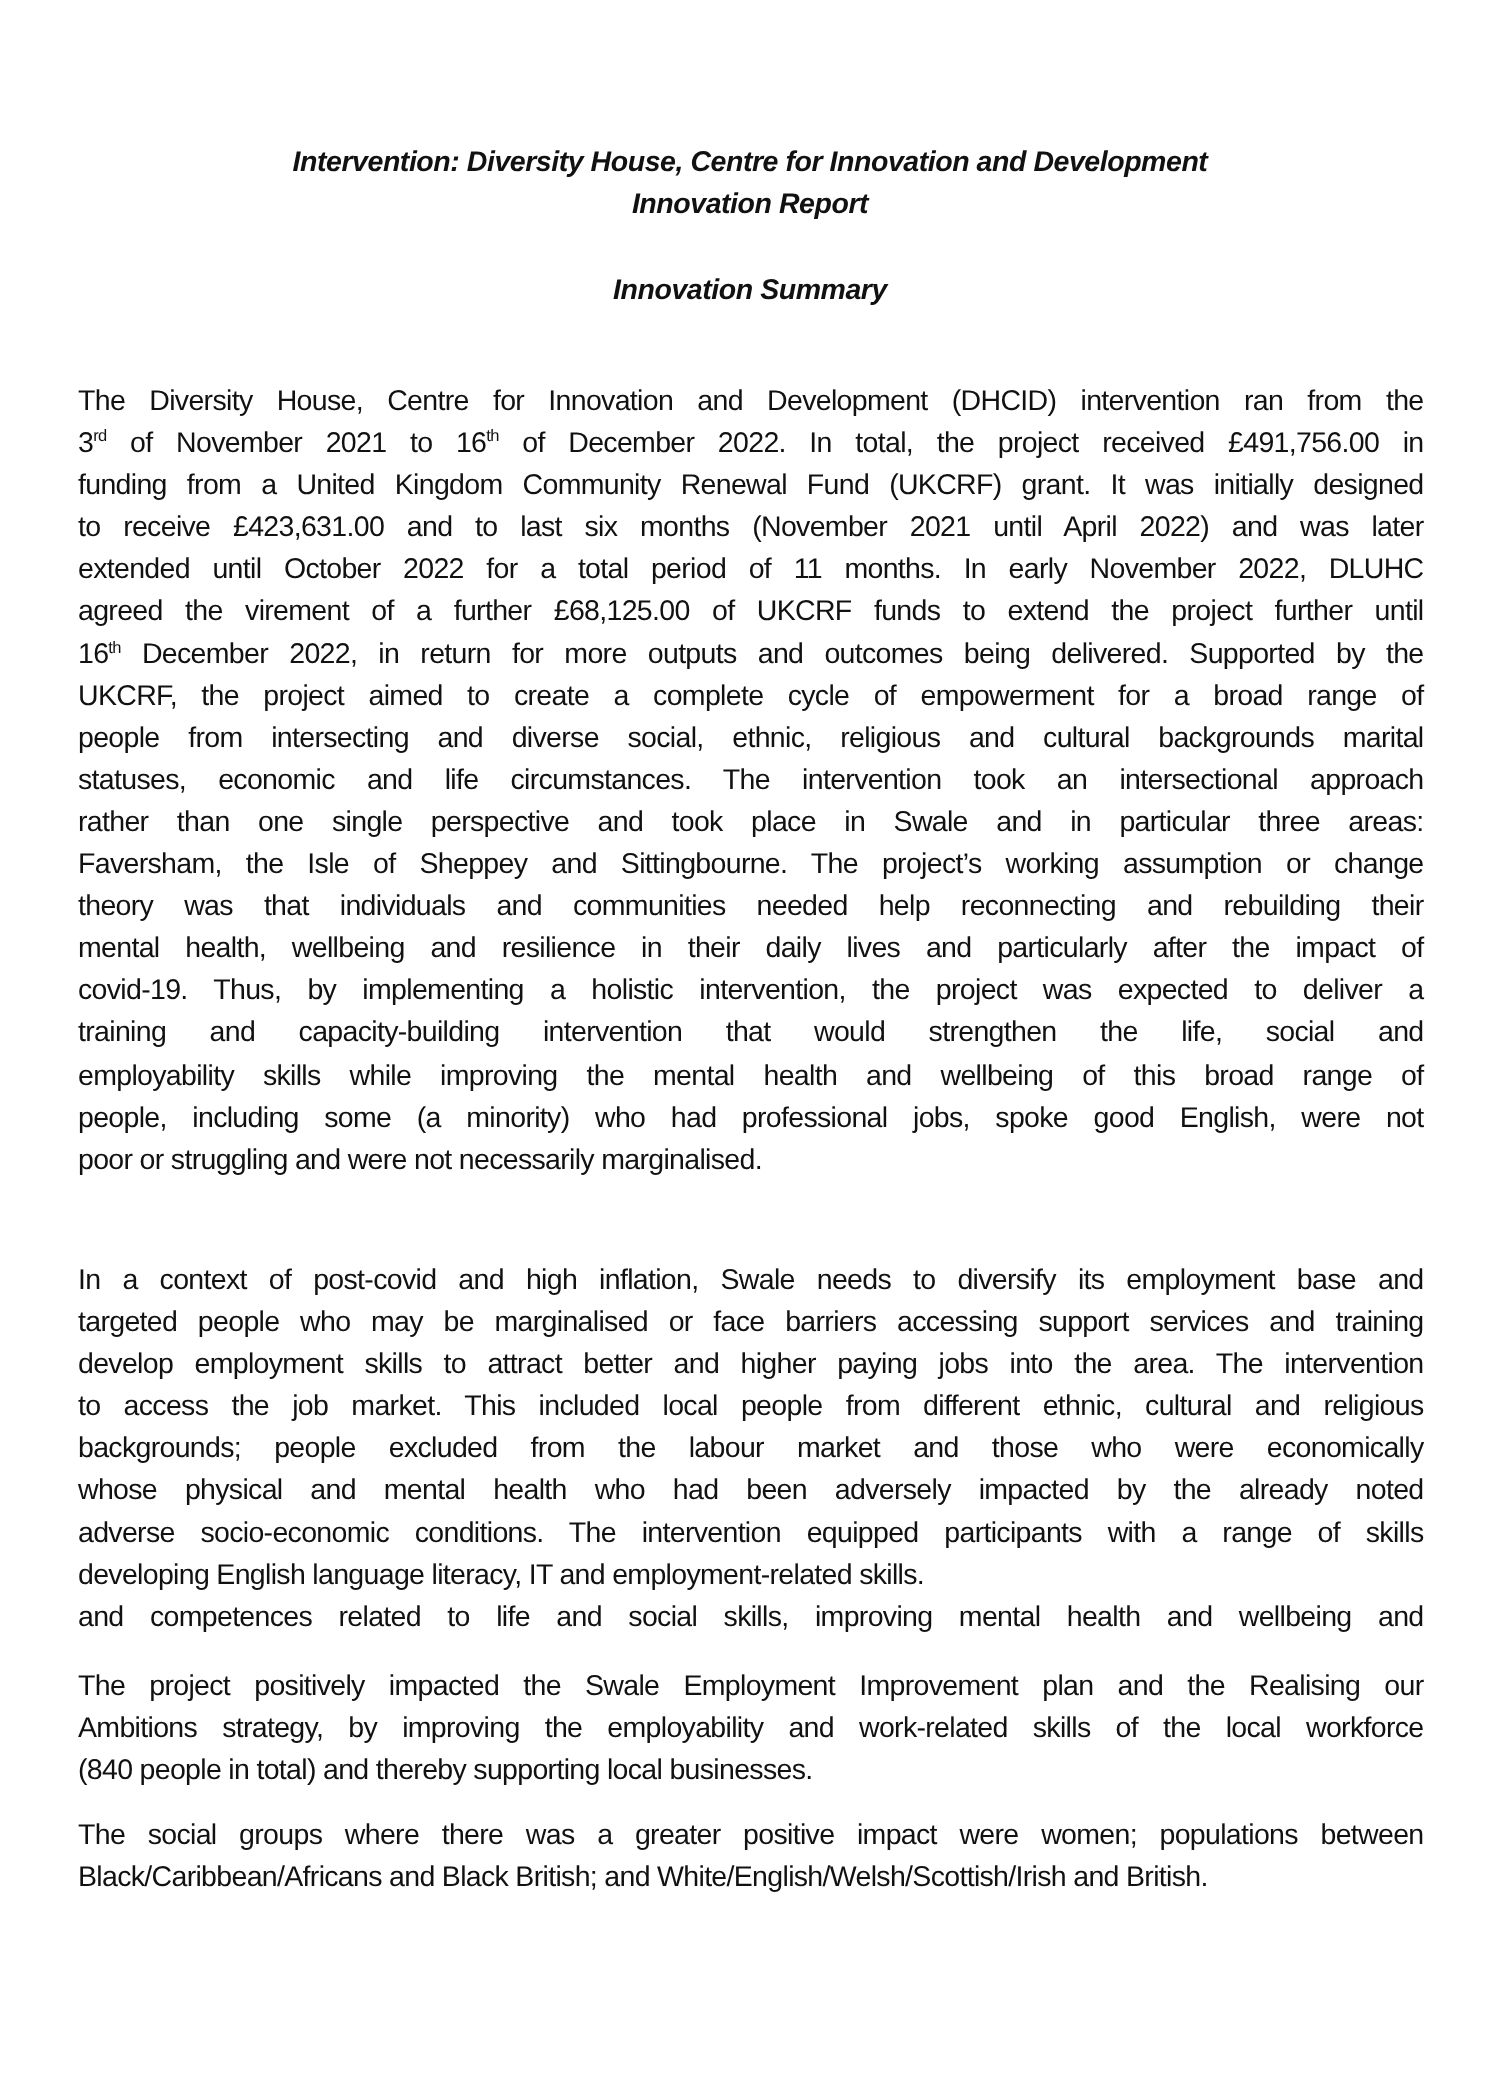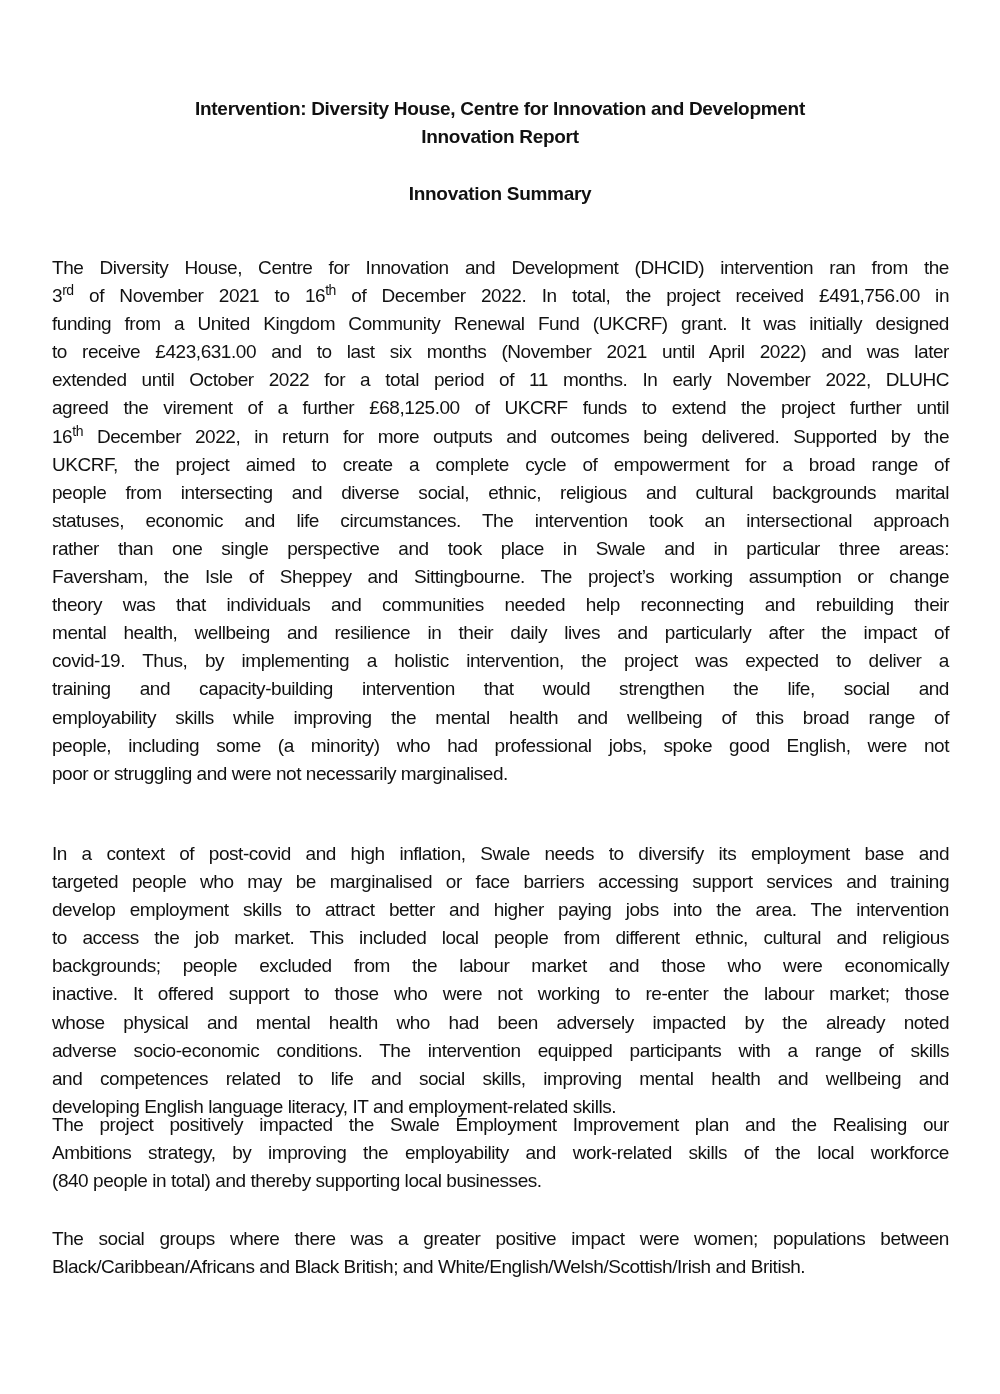--- a/index.html
+++ b/index.html
@@ -24,20 +24,21 @@
     }
     .title-block {
       position: absolute;
       left: 0;
       width: 1000px;
       text-align: center;
       font-weight: bold;
       font-size: 19px;
       line-height: 28px;
       letter-spacing: -0.3px;
+      font-style: italic;
     }
     .title-block .line { display: block; white-space: nowrap; }
     .title-main { top: 95px; }
     .title-exec { top: 180px; }
     .para {
       position: absolute;
       left: 52px;
       width: 897px;
       font-size: 19px;
       line-height: 28.1px;
@@ -47,28 +48,28 @@
       display: block;
       height: 28.1px;
       white-space: nowrap;
       text-align: justify;
       text-align-last: justify;
     }
     .para .ln.last {
       text-align-last: left;
     }
     .para sup {
-      font-size: 14px;
+      font-size: 11px;
       line-height: 0;
       vertical-align: 7px;
     }
     .p1 { top: 254px; }
     .p2 { top: 840px; }
     .p3 { top: 1111px; }
-    .p4 { top: 1210px; margin-top: 15px; }
+    .p4 { top: 1210px; }
   </style>
 </head>
 <body>
 
 <div class="page">
 
   <div class="title-block title-main">
     <span class="line">Intervention: Diversity House, Centre for Innovation and Development</span>
     <span class="line">Innovation Report</span>
   </div>
@@ -98,25 +99,24 @@
     <span class="ln">people, including some (a minority) who had professional jobs, spoke good English, were not</span>
     <span class="ln last">poor or struggling and were not necessarily marginalised.</span>
   </div>
 
   <div class="para p2">
     <span class="ln">In a context of post-covid and high inflation, Swale needs to diversify its employment base and</span>
     <span class="ln">targeted people who may be marginalised or face barriers accessing support services and training</span>
     <span class="ln">develop employment skills to attract better and higher paying jobs into the area. The intervention</span>
     <span class="ln">to access the job market. This included local people from different ethnic, cultural and religious</span>
     <span class="ln">backgrounds; people excluded from the labour market and those who were economically</span>
-    <span class="ln">inactive. It offered support to those who were not working to re-enter the labour market; those</span>
     <span class="ln">whose physical and mental health who had been adversely impacted by the already noted</span>
     <span class="ln">adverse socio-economic conditions. The intervention equipped participants with a range of skills</span>
+    <span class="ln last">developing English language literacy, IT and employment-related skills.</span>
     <span class="ln">and competences related to life and social skills, improving mental health and wellbeing and</span>
-    <span class="ln last">developing English language literacy, IT and employment-related skills.</span>
   </div>
 
   <div class="para p3">
     <span class="ln">The project positively impacted the Swale Employment Improvement plan and the Realising our</span>
     <span class="ln">Ambitions strategy, by improving the employability and work-related skills of the local workforce</span>
     <span class="ln last">(840 people in total) and thereby supporting local businesses.</span>
   </div>
 
   <div class="para p4">
     <span class="ln">The social groups where there was a greater positive impact were women; populations between</span>

